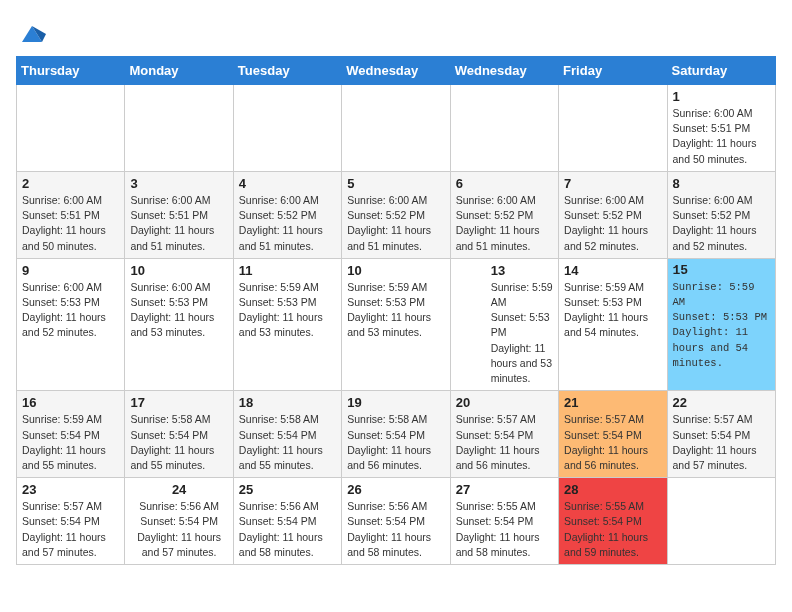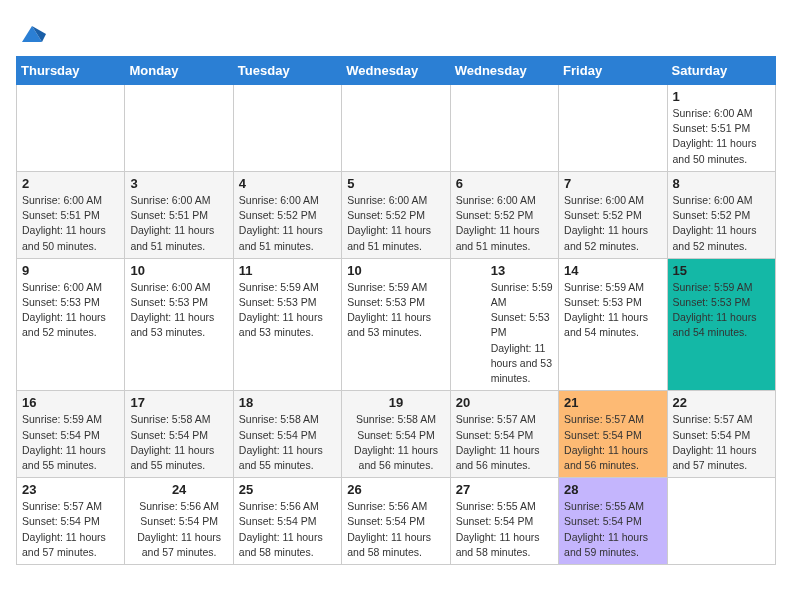--- a/index.html
+++ b/index.html
@@ -212,21 +212,21 @@
           <div class="day-info" style="white-space: pre-wrap;">Sunrise: 5:59 AM
 Sunset: 5:53 PM
 Daylight: 11 hours and 53 minutes.</div>
         </td>
         <td style="background: rgb(255, 255, 255);">
           <span class="day-number">14</span>
           <div class="day-info" style="white-space: pre-wrap;">Sunrise: 5:59 AM
 Sunset: 5:53 PM
 Daylight: 11 hours and 54 minutes.</div>
         </td>
-        <td style="background: #14b8a6;">
+        <td style="background: #7dd3fc; font-family: Liberation Mono, monospace;">
           <span class="day-number">15</span>
           <div class="day-info" style="white-space: pre-wrap;">Sunrise: 5:59 AM
 Sunset: 5:53 PM
 Daylight: 11 hours and 54 minutes.</div>
         </td>
       </tr>
       <tr>
         <td style="background: rgb(245, 245, 245);">
           <span class="day-number">16</span>
           <div class="day-info" style="white-space: pre-wrap;">Sunrise: 5:59 AM
@@ -238,21 +238,21 @@
           <div class="day-info" style="white-space: pre-wrap;">Sunrise: 5:58 AM
 Sunset: 5:54 PM
 Daylight: 11 hours and 55 minutes.</div>
         </td>
         <td style="background: rgb(245, 245, 245);">
           <span class="day-number">18</span>
           <div class="day-info" style="white-space: pre-wrap;">Sunrise: 5:58 AM
 Sunset: 5:54 PM
 Daylight: 11 hours and 55 minutes.</div>
         </td>
-        <td style="background: rgb(245, 245, 245); text-align: center;">
+        <td style="background: rgb(245, 245, 245);">
           <span class="day-number">19</span>
           <div class="day-info" style="white-space: pre-wrap;">Sunrise: 5:58 AM
 Sunset: 5:54 PM
 Daylight: 11 hours and 56 minutes.</div>
         </td>
         <td style="background: rgb(245, 245, 245);">
           <span class="day-number">20</span>
           <div class="day-info" style="white-space: pre-wrap;">Sunrise: 5:57 AM
 Sunset: 5:54 PM
 Daylight: 11 hours and 56 minutes.</div>
@@ -294,21 +294,21 @@
           <div class="day-info" style="white-space: pre-wrap;">Sunrise: 5:56 AM
 Sunset: 5:54 PM
 Daylight: 11 hours and 58 minutes.</div>
         </td>
         <td style="background: rgb(255, 255, 255); margin-left: 24px;">
           <span class="day-number">27</span>
           <div class="day-info" style="white-space: pre-wrap;">Sunrise: 5:55 AM
 Sunset: 5:54 PM
 Daylight: 11 hours and 58 minutes.</div>
         </td>
-        <td style="background: #c4b5fd;">
+        <td style="background: #ef4444;">
           <span class="day-number">28</span>
           <div class="day-info" style="white-space: pre-wrap;">Sunrise: 5:55 AM
 Sunset: 5:54 PM
 Daylight: 11 hours and 59 minutes.</div>
         </td>
         <td class="empty-cell" style="background: rgb(255, 255, 255);"></td>
       </tr>
     </tbody>
 </table>
 

